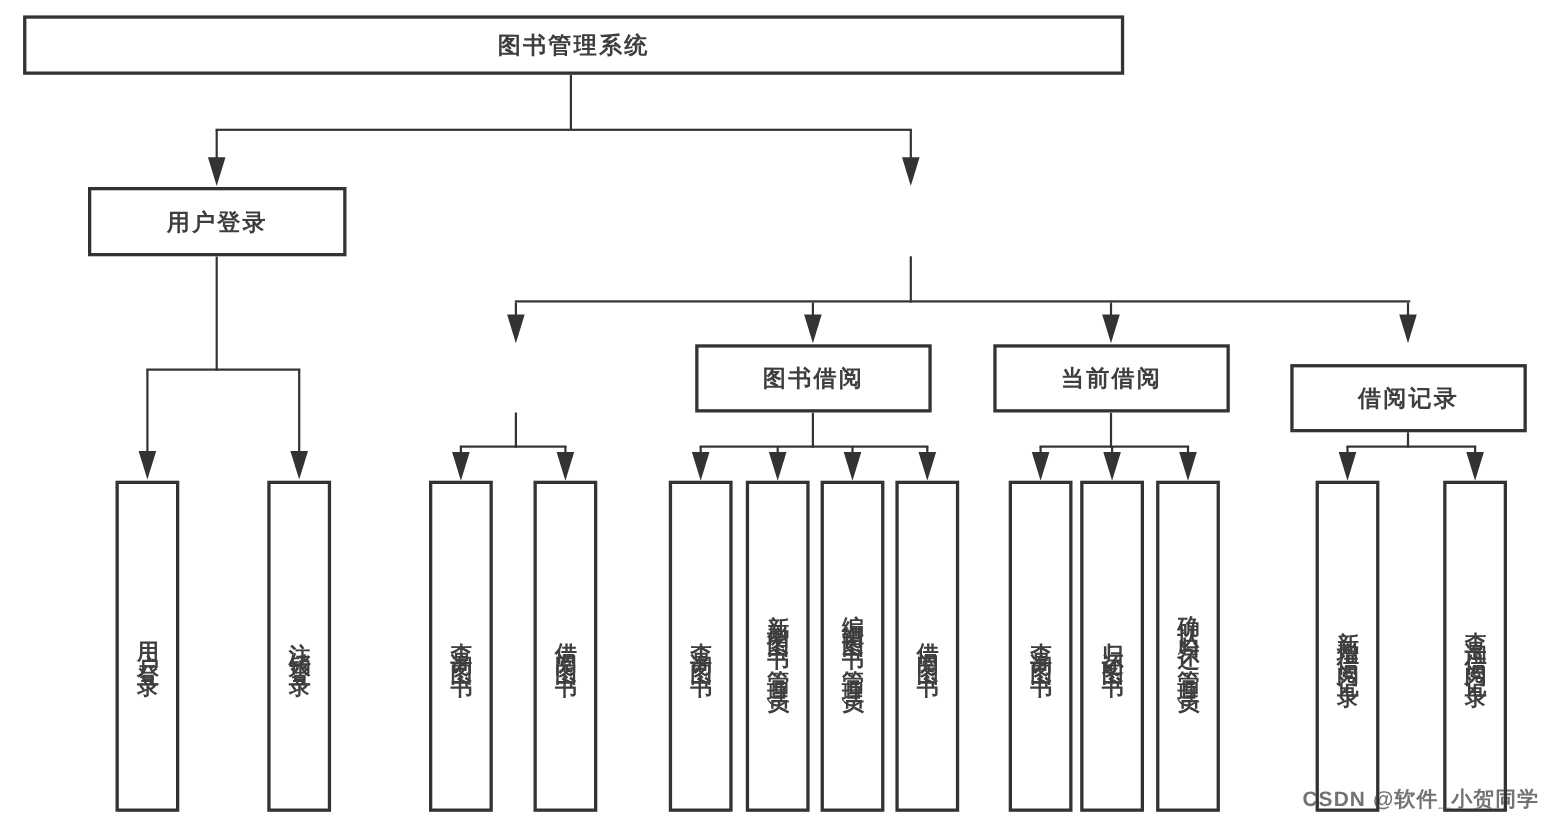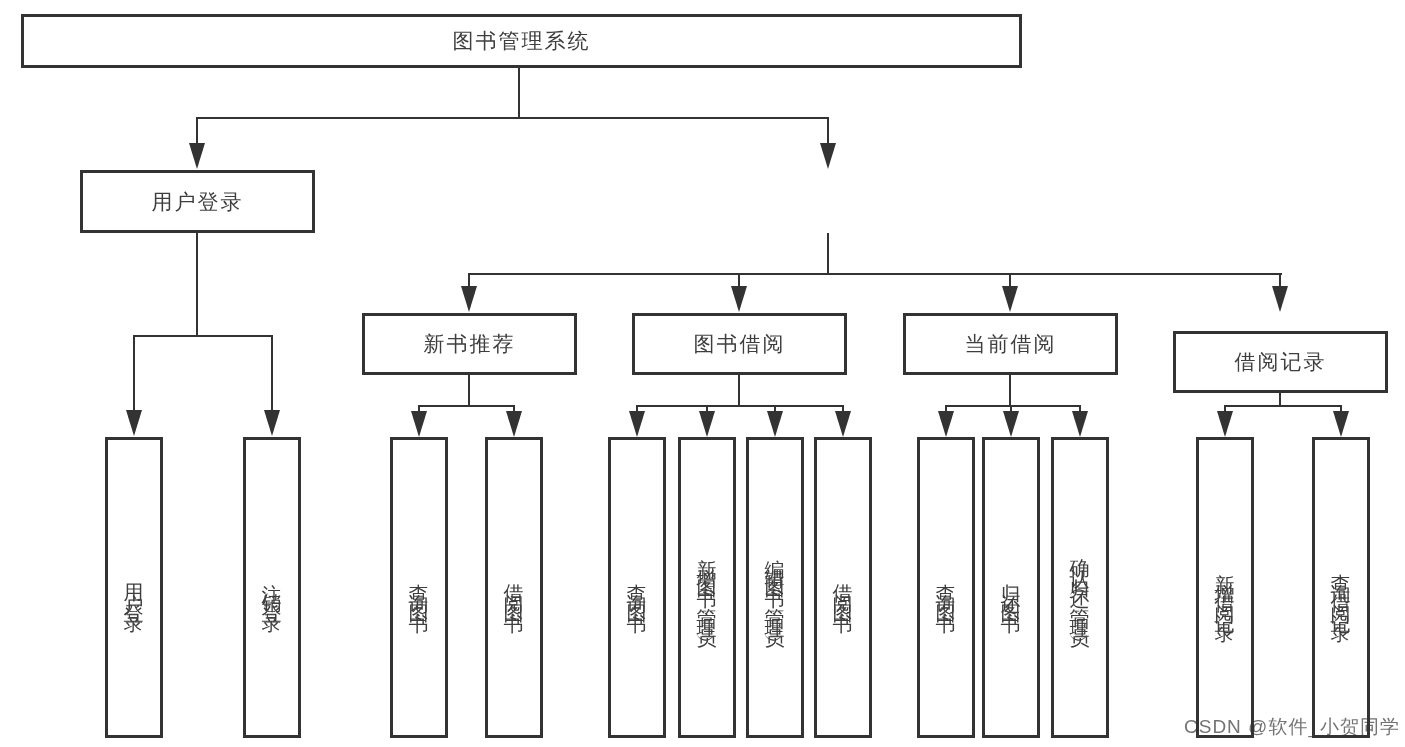--- a/index.html
+++ b/index.html
@@ -7,20 +7,21 @@
     padding: 0;
     background: #ffffff;
   }
   .stage {
     position: relative;
     width: 1405px;
     height: 747px;
     background: #ffffff;
     overflow: hidden;
     font-family: "Liberation Sans", "DejaVu Sans", sans-serif;
+    font-weight: bold;
   }
   
   .ln {
     position: absolute;
     background: #333333;
     z-index: 1;
   }
   
   .arr {
     position: absolute;
@@ -130,21 +131,20 @@
   <div class="arr" style="left:938px; top:411px;"></div>
   <div class="arr" style="left:1003px; top:411px;"></div>
   <div class="arr" style="left:1072px; top:411px;"></div>
   <div class="arr" style="left:1217px; top:411px;"></div>
   <div class="arr" style="left:1333px; top:411px;"></div>
 
   <div class="box hz" style="left:21px; top:14px; width:1001px; height:54px;">图书管理系统</div>
 
   <div class="box hz" style="left:80px; top:170px; width:235px; height:63px;">用户登录</div>
 
-  <div class="box hz" style="left:362px; top:313px; width:215px; height:62px;">新书推荐</div>
   <div class="box hz" style="left:632px; top:313px; width:215px; height:62px;">图书借阅</div>
   <div class="box hz" style="left:903px; top:313px; width:215px; height:62px;">当前借阅</div>
   <div class="box hz" style="left:1173px; top:331px; width:215px; height:62px;">借阅记录</div>
 
   <div class="box vt" style="left:105px; top:437px; width:58px; height:301px;">用户登录</div>
   <div class="box vt" style="left:243px; top:437px; width:58px; height:301px;">注销登录</div>
 
   <div class="box vt" style="left:390px; top:437px; width:58px; height:301px;">查询图书</div>
   <div class="box vt" style="left:485px; top:437px; width:58px; height:301px;">借阅图书</div>
 

